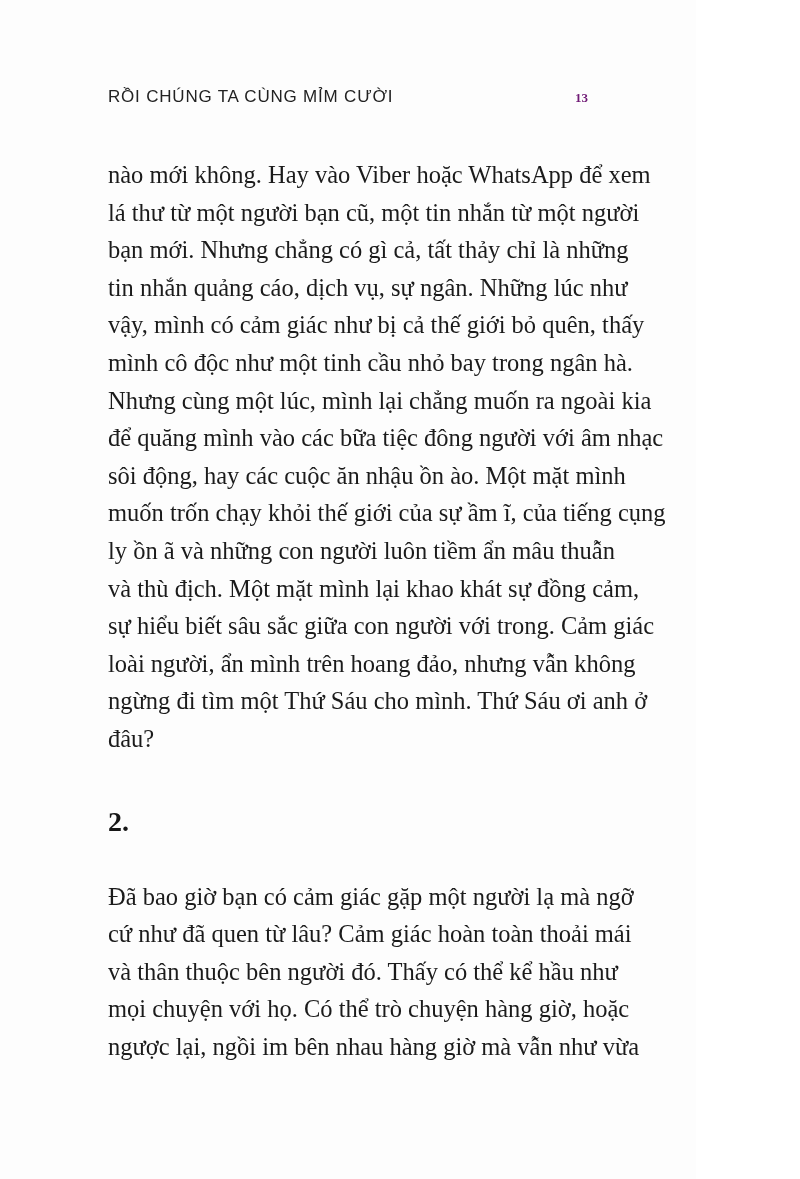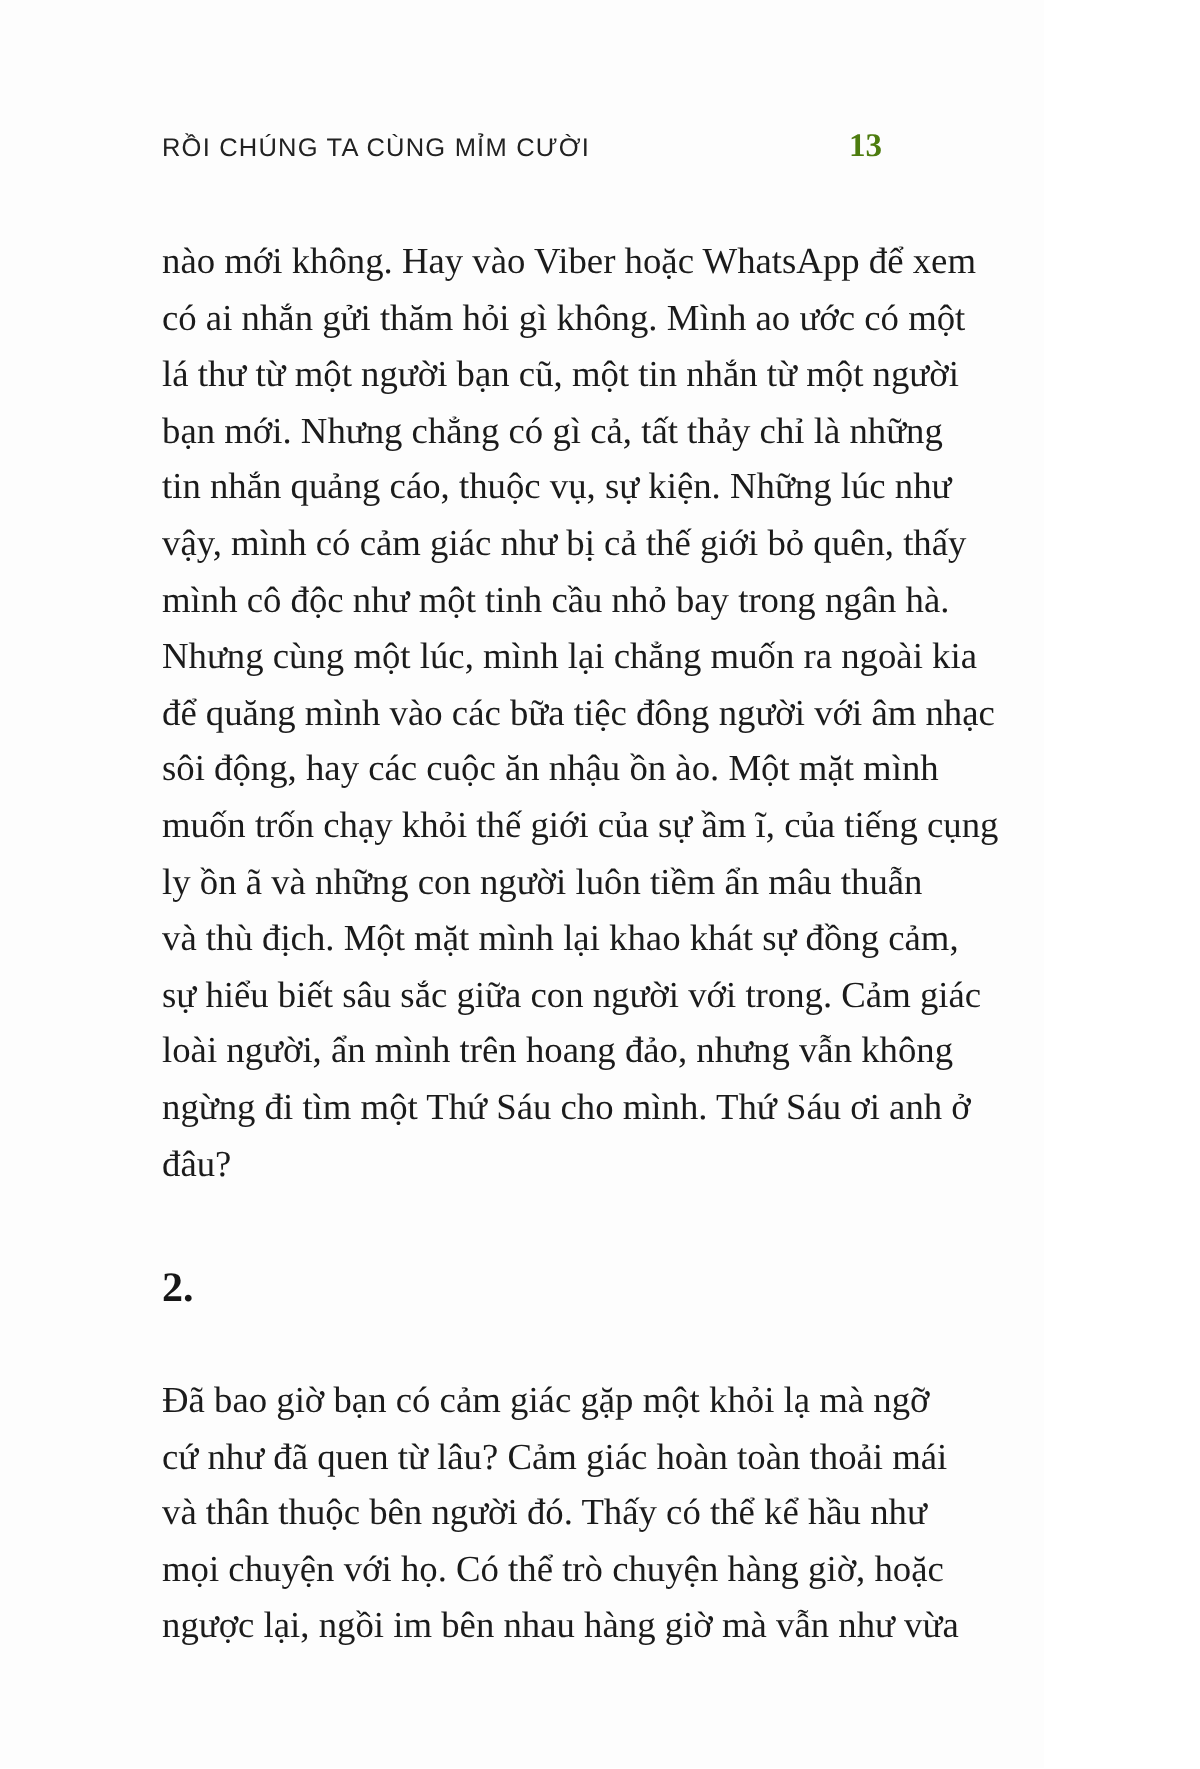--- a/index.html
+++ b/index.html
@@ -27,23 +27,23 @@
     margin-bottom: 38px;
   }
   .running-title {
     font-size: 17px;
     font-weight: 500;
     letter-spacing: 0.8px;
     color: #222222;
   }
   .page-number {
     font-family: "Liberation Serif", serif;
-    font-size: 22px;
+    font-size: 13px;
     font-weight: 600;
-    color: #4d7c0f;
+    color: #701a75;
   }
   .text-block {
     font-family: "Liberation Serif", serif;
     font-size: 24.5px;
     color: #1b1b1b;
     margin-top: 48px;
   }
   .paragraph {
     margin: 0;
   }
@@ -78,42 +78,41 @@
 
   <header class="running-header">
     <span class="running-title">RỒI CHÚNG TA CÙNG MỈM CƯỜI</span>
     <span class="page-number">13</span>
   </header>
 
   <main class="text-block">
 
     <div class="paragraph para-1">
         <div class="book-line">nào mới không. Hay vào Viber hoặc WhatsApp để xem</div>
-        <div class="book-line">có ai nhắn gửi thăm hỏi gì không. Mình ao ước có một</div>
         <div class="book-line">lá thư từ một người bạn cũ, một tin nhắn từ một người</div>
         <div class="book-line">bạn mới. Nhưng chẳng có gì cả, tất thảy chỉ là những</div>
-        <div class="book-line">tin nhắn quảng cáo, thuộc vụ, sự kiện. Những lúc như</div>
+        <div class="book-line">tin nhắn quảng cáo, dịch vụ, sự ngân. Những lúc như</div>
         <div class="book-line">vậy, mình có cảm giác như bị cả thế giới bỏ quên, thấy</div>
         <div class="book-line">mình cô độc như một tinh cầu nhỏ bay trong ngân hà.</div>
         <div class="book-line">Nhưng cùng một lúc, mình lại chẳng muốn ra ngoài kia</div>
         <div class="book-line">để quăng mình vào các bữa tiệc đông người với âm nhạc</div>
         <div class="book-line">sôi động, hay các cuộc ăn nhậu ồn ào. Một mặt mình</div>
         <div class="book-line">muốn trốn chạy khỏi thế giới của sự ầm ĩ, của tiếng cụng</div>
         <div class="book-line">ly ồn ã và những con người luôn tiềm ẩn mâu thuẫn</div>
         <div class="book-line">và thù địch. Một mặt mình lại khao khát sự đồng cảm,</div>
         <div class="book-line">sự hiểu biết sâu sắc giữa con người với trong. Cảm giác</div>
         <div class="book-line">loài người, ẩn mình trên hoang đảo, nhưng vẫn không</div>
         <div class="book-line">ngừng đi tìm một Thứ Sáu cho mình. Thứ Sáu ơi anh ở</div>
         <div class="book-line final-line">đâu?</div>
       </div>
 
     <h2 class="section-heading">2.</h2>
 
     <div class="paragraph para-2">
-        <div class="book-line">Đã bao giờ bạn có cảm giác gặp một khỏi lạ mà ngỡ</div>
+        <div class="book-line">Đã bao giờ bạn có cảm giác gặp một người lạ mà ngỡ</div>
         <div class="book-line">cứ như đã quen từ lâu? Cảm giác hoàn toàn thoải mái</div>
         <div class="book-line">và thân thuộc bên người đó. Thấy có thể kể hầu như</div>
         <div class="book-line">mọi chuyện với họ. Có thể trò chuyện hàng giờ, hoặc</div>
         <div class="book-line">ngược lại, ngồi im bên nhau hàng giờ mà vẫn như vừa</div>
       </div>
 
   </main>
 
 </div>
 

